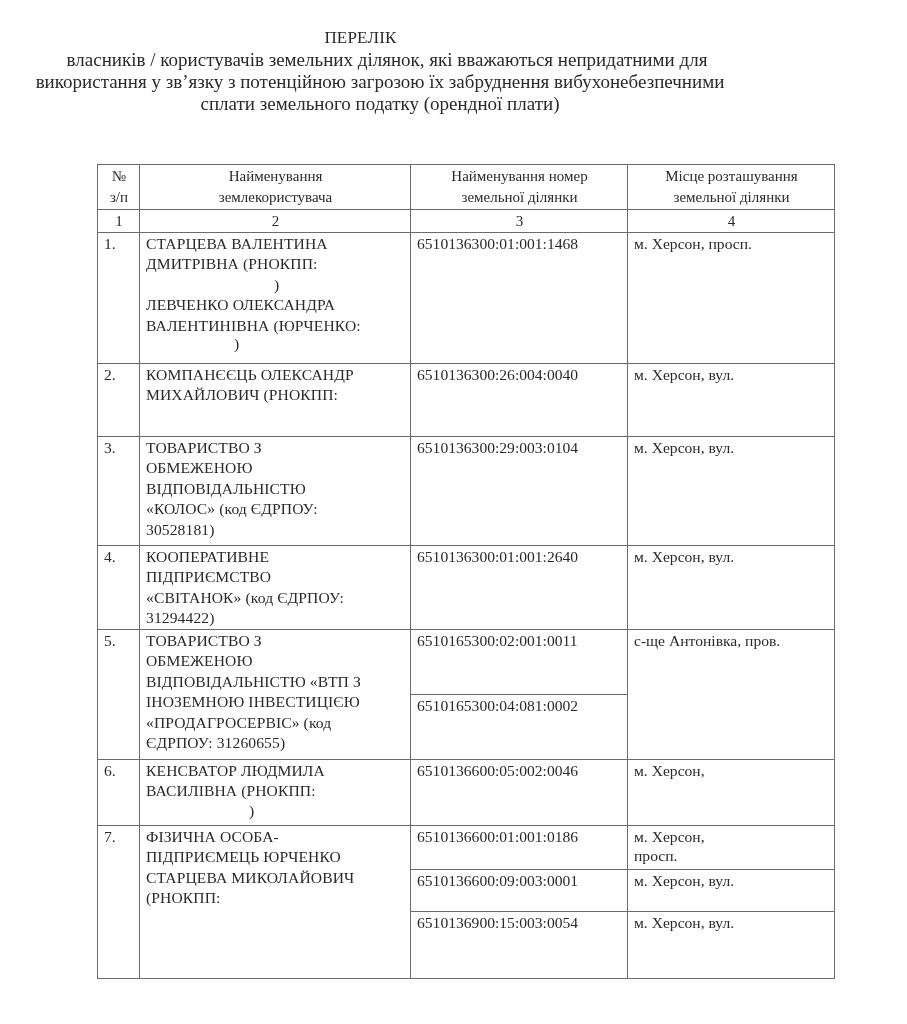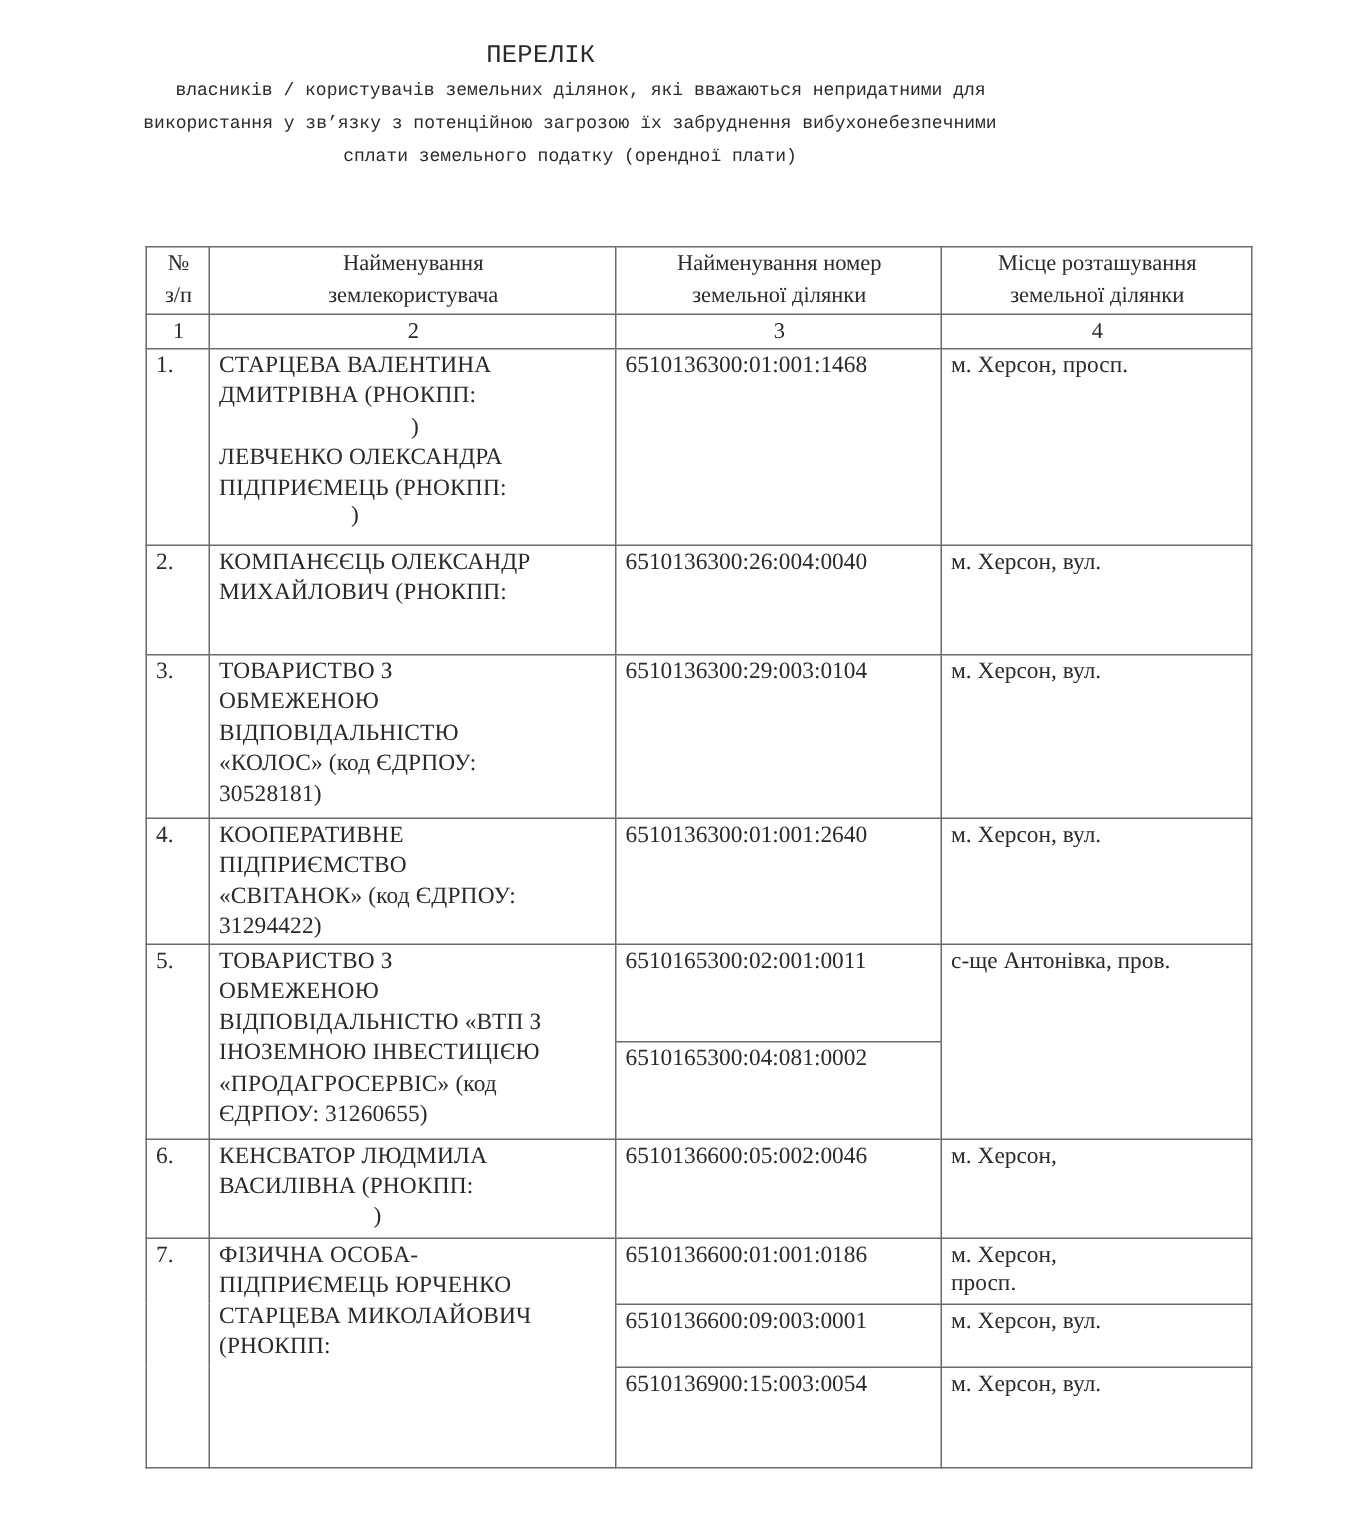--- a/index.html
+++ b/index.html
@@ -1,22 +1,22 @@
 <!DOCTYPE html>
 <html><head>
 <meta charset="utf-8">
 <style>
   html, body { margin:0; padding:0; }
   body {
     width:907px; height:1024px; background:#ffffff; position:relative; overflow:hidden;
     font-family:"Liberation Serif", "DejaVu Serif", serif; color:#2a2a2a;
   }
-  .title-block { position:absolute; left:0; top:27px; width:721px; text-align:center;font-family:Liberation Mono, monospace; }
+  .title-block { position:absolute; left:0; top:27px; width:721px; text-align:center; }
   .doc-title { font-size:17px; line-height:22px; letter-spacing:0.2px; }
-  .doc-subtitle { font-size:12px; line-height:22.2px; margin:0 auto; width:760px; }
+  .doc-subtitle { font-size:19px; line-height:22.2px; margin:0 auto; width:760px; }
   table.list {
     position:absolute; left:97px; top:164px; border-collapse:collapse; table-layout:fixed;
     font-size:15.6px;
   }
   table.list td, table.list th {
     border:1.3px solid #6b6b6b; vertical-align:top; padding:1px 5px 0 6px; font-weight:normal; line-height:20.5px;
   }
   th.hdr { text-align:center; line-height:20px; padding:2px 3px 2px 3px; font-size:15px; }
   th.colnum { text-align:center; line-height:17px; padding:0; font-size:15px; }
   td.num { padding-left:6px; }
@@ -71,21 +71,21 @@
   </thead>
   <tbody>
 
     <tr style="height:131px">
       <td class="num">1.</td>
       <td class="name">
         <div>СТАРЦЕВА ВАЛЕНТИНА</div>
         <div>ДМИТРІВНА (РНОКПП:</div>
         <div style="padding-left:128px">)</div>
         <div>ЛЕВЧЕНКО ОЛЕКСАНДРА</div>
-        <div>ПІДПРИЄМЕЦЬ (РНОКПП:</div>
+        <div>ВАЛЕНТИНІВНА (ЮРЧЕНКО:</div>
         <div style="padding-left:88px;line-height:16px">)</div>
       </td>
       <td class="cad">6510136300:01:001:1468</td>
       <td class="loc">м. Херсон, просп.</td>
     </tr>
 
     <tr style="height:73px">
       <td class="num">2.</td>
       <td class="name">
         <div>КОМПАНЄЄЦЬ ОЛЕКСАНДР</div>

